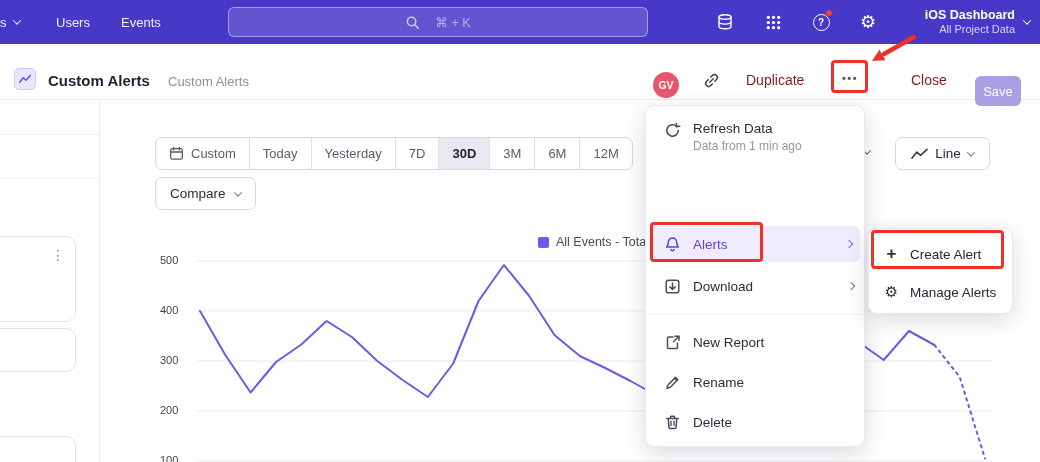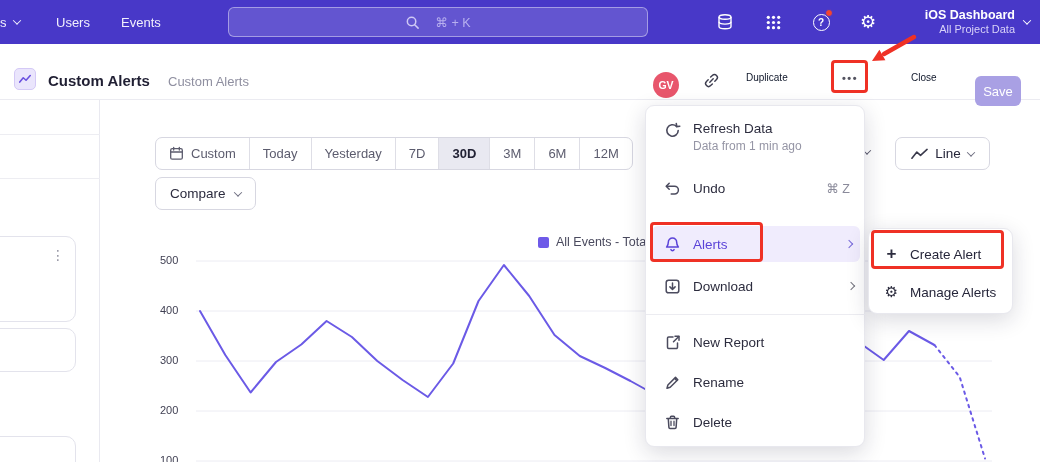--- a/index.html
+++ b/index.html
@@ -24,21 +24,21 @@
   .project .pname { font-size:12.5px; font-weight:bold; line-height:15px; }
   .project .pscope { font-size:11px; color:#d8d2f8; line-height:13px; }
 
   
   .page-header { position:absolute; left:0; top:44px; width:1040px; height:56px; background:#fff; border-bottom:1px solid #ebebf1; }
   .logo-badge { position:absolute; left:14px; top:68px; width:22px; height:22px; border-radius:5px; background:#eae5fc; border:1px solid #d4c9f6; display:flex; align-items:center; justify-content:center; color:#6a50e0; }
   .page-title { position:absolute; left:48px; top:72px; font-size:15px; font-weight:bold; color:#201f33; }
   .breadcrumb { position:absolute; left:168px; top:74px; font-size:13px; color:#8f8fa0; }
   .avatar { position:absolute; left:653px; top:72px; width:26px; height:26px; border-radius:50%; background:#e8566c; color:#fff; font-size:10.5px; font-weight:bold; display:flex; align-items:center; justify-content:center; cursor:pointer; }
   .hdr-iconbtn { position:absolute; top:70px; width:20px; height:20px; color:#3e3e50; display:flex; align-items:center; justify-content:center; cursor:pointer; }
-  .hdr-text-btn { position:absolute; top:72px; font-size:10px; color:#0f172a; cursor:pointer; }
+  .hdr-text-btn { position:absolute; top:72px; font-size:14px; color:#7f1d1d; cursor:pointer; }
   .more-btn { position:absolute; left:836px; top:67px; width:28px; height:22px; display:flex; align-items:center; justify-content:center; font-size:11px; letter-spacing:1.5px; font-weight:bold; color:#52525f; cursor:pointer; }
   .save-btn { position:absolute; left:975px; top:64px; width:46px; height:30px; border:none; border-radius:6px; background:#a9a0e4; color:#fff; font-size:13px; font-family:inherit; display:flex; align-items:center; justify-content:center; cursor:pointer;margin-top:12px; }
 
   
   .rail { position:absolute; left:0; top:100px; width:100px; height:362px; border-right:1px solid #e9e9f0; background:#fff; }
   .rail .sep { position:absolute; left:0; width:100px; height:1px; background:#ededf2; }
   .rail-card { position:absolute; left:-32px; width:108px; background:#fff; border:1px solid #e3e3ec; border-radius:10px; }
   .kebab { position:absolute; right:10px; top:10px; font-size:14px; color:#9595a3; cursor:pointer; }
 
   
@@ -253,30 +253,20 @@
             <path d="M14.2 8.5A5.7 5.7 0 1 1 12.5 4.4" fill="none" stroke="currentColor" stroke-width="1.6" stroke-linecap="round"></path>
             <path d="M12.3 1.5l.4 3.1 3.1-.4" fill="none" stroke="currentColor" stroke-width="1.6" stroke-linecap="round" stroke-linejoin="round"></path>
           </svg>
       </span>
       <span>
         <div class="mlabel">Refresh Data</div>
         <div class="msub">Data from 1 min ago</div>
       </span>
     </div>
 
-    <div class="mrow" style="top:62px;height:40px;">
-      <span class="micon">
-        <svg width="17" height="17" viewBox="0 0 17 17">
-            <polyline points="5.2,3.2 2.2,6.2 5.2,9.2" fill="none" stroke="currentColor" stroke-width="1.5" stroke-linecap="round" stroke-linejoin="round"></polyline>
-            <path d="M2.6 6.2h7.9a3.9 3.9 0 0 1 0 7.8H7.2" fill="none" stroke="currentColor" stroke-width="1.5" stroke-linecap="round"></path>
-          </svg>
-      </span>
-      <span class="mlabel">Undo</span>
-      <span class="mshortcut">⌘ Z</span>
-    </div>
 
     <div class="mrow hl" style="top:120px;height:36px;">
       <span class="micon">
         <svg width="17" height="17" viewBox="0 0 17 17">
             <path d="M8.5 2.1a4.2 4.2 0 0 0-4.2 4.2c0 3.1-1.3 4.1-1.7 4.8h11.8c-.4-.7-1.7-1.7-1.7-4.8A4.2 4.2 0 0 0 8.5 2.1z" fill="none" stroke="currentColor" stroke-width="1.5" stroke-linejoin="round"></path>
             <path d="M6.9 13.6a1.7 1.7 0 0 0 3.2 0" fill="none" stroke="currentColor" stroke-width="1.5" stroke-linecap="round"></path>
           </svg>
       </span>
       <span class="mlabel">Alerts</span>
       <span class="mchev chev right"></span>

